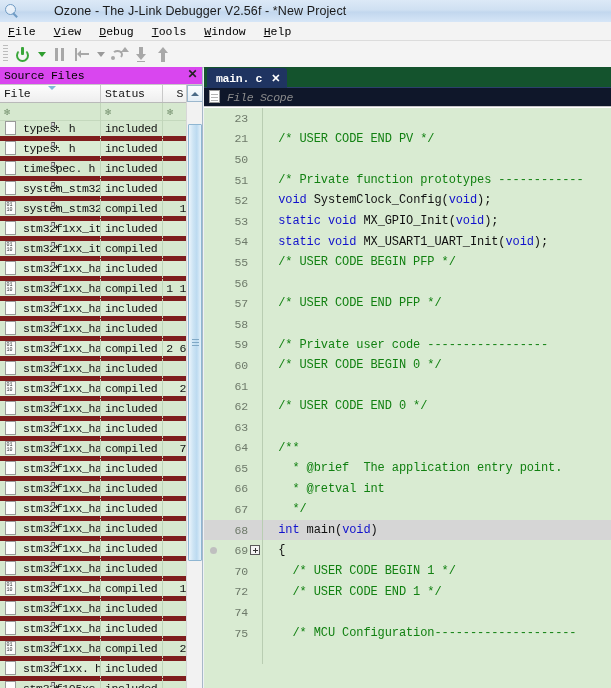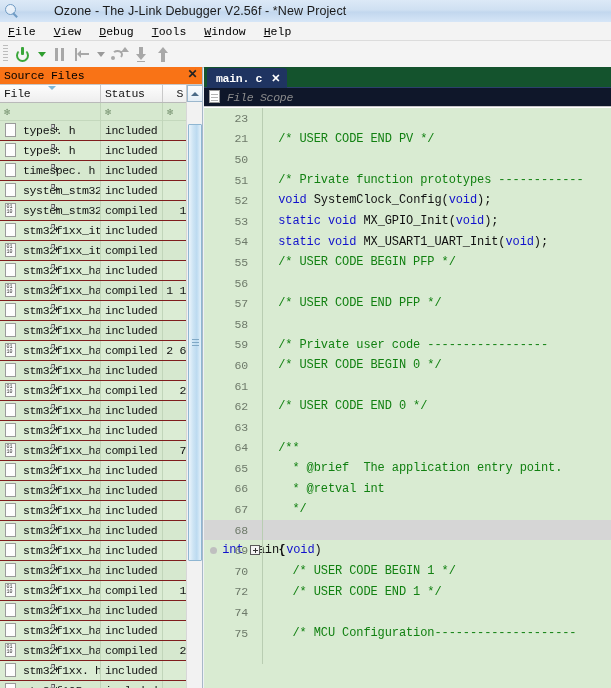--- a/index.html
+++ b/index.html
@@ -140,21 +140,21 @@
   
   #source-dock {
     position: absolute; left: 0; top: 67px; width: 203px; height: 621px;
     background: #ffffff;
     border-right: 1px solid #a8b8c8;
     box-sizing: border-box;
     overflow: hidden;
   }
   #sf-header {
     position: relative; height: 17px; width: 203px;
-    background: #f97316;
+    background: #d946ef;
     border-bottom: 1px solid #c8c8c8;
     display: flex; align-items: center;
   }
   #sf-title {
     font-size: 11.5px; color: #000; margin-left: 4px;
     font-family: "Liberation Mono", monospace;
     letter-spacing: -0.2px;
   }
   #sf-close {
     position: absolute; right: 4px; top: 1px;
@@ -213,21 +213,21 @@
   }
 
   
   #sf-list {
     position: relative; width: 187px;
     height: 567px; overflow: hidden;
   }
   .sf-row {
     position: relative; height: 20px; display: flex; align-items: center;
     background: #d6e8cf;
-    border-bottom: 1px solid #7f1d1d;
+    border-bottom: 5px solid #7f1d1d;
     box-sizing: border-box;
   }
   .sf-row.alt { background: #dbecd4; }
   .cell-file {
     width: 101px; box-sizing: border-box; height: 19px;
     display: flex; align-items: center; border-right: 1px solid #c1d5ba;
     overflow: hidden;
   }
   .cell-status {
     width: 62px; box-sizing: border-box; height: 19px;
@@ -331,21 +331,21 @@
   #code-area {
     position: relative; width: 407px; height: 580px;
     background: #d9ebd2; overflow: hidden;
     border-top: 1px solid #ffffff;
   }
   .code-line {
     position: relative; height: 20.6px; width: 407px;
     display: flex; align-items: flex-start;
     box-sizing: border-box;
   }
-  .code-line.current { background: #d6d6d6; flex-direction: column; }
+  .code-line.current { background: #d6d6d6; }
   .gutter {
     position: relative; width: 56px; flex: 0 0 auto; height: 20.6px;
     display: flex; align-items: center; box-sizing: border-box;
   }
   .bp-dot {
     position: absolute; left: 6px; top: 7px; width: 7px; height: 7px;
     border-radius: 50%; background: #bfbfbf;
   }
   .lnum {
     font-family: "Liberation Mono", monospace; font-size: 11.5px;

